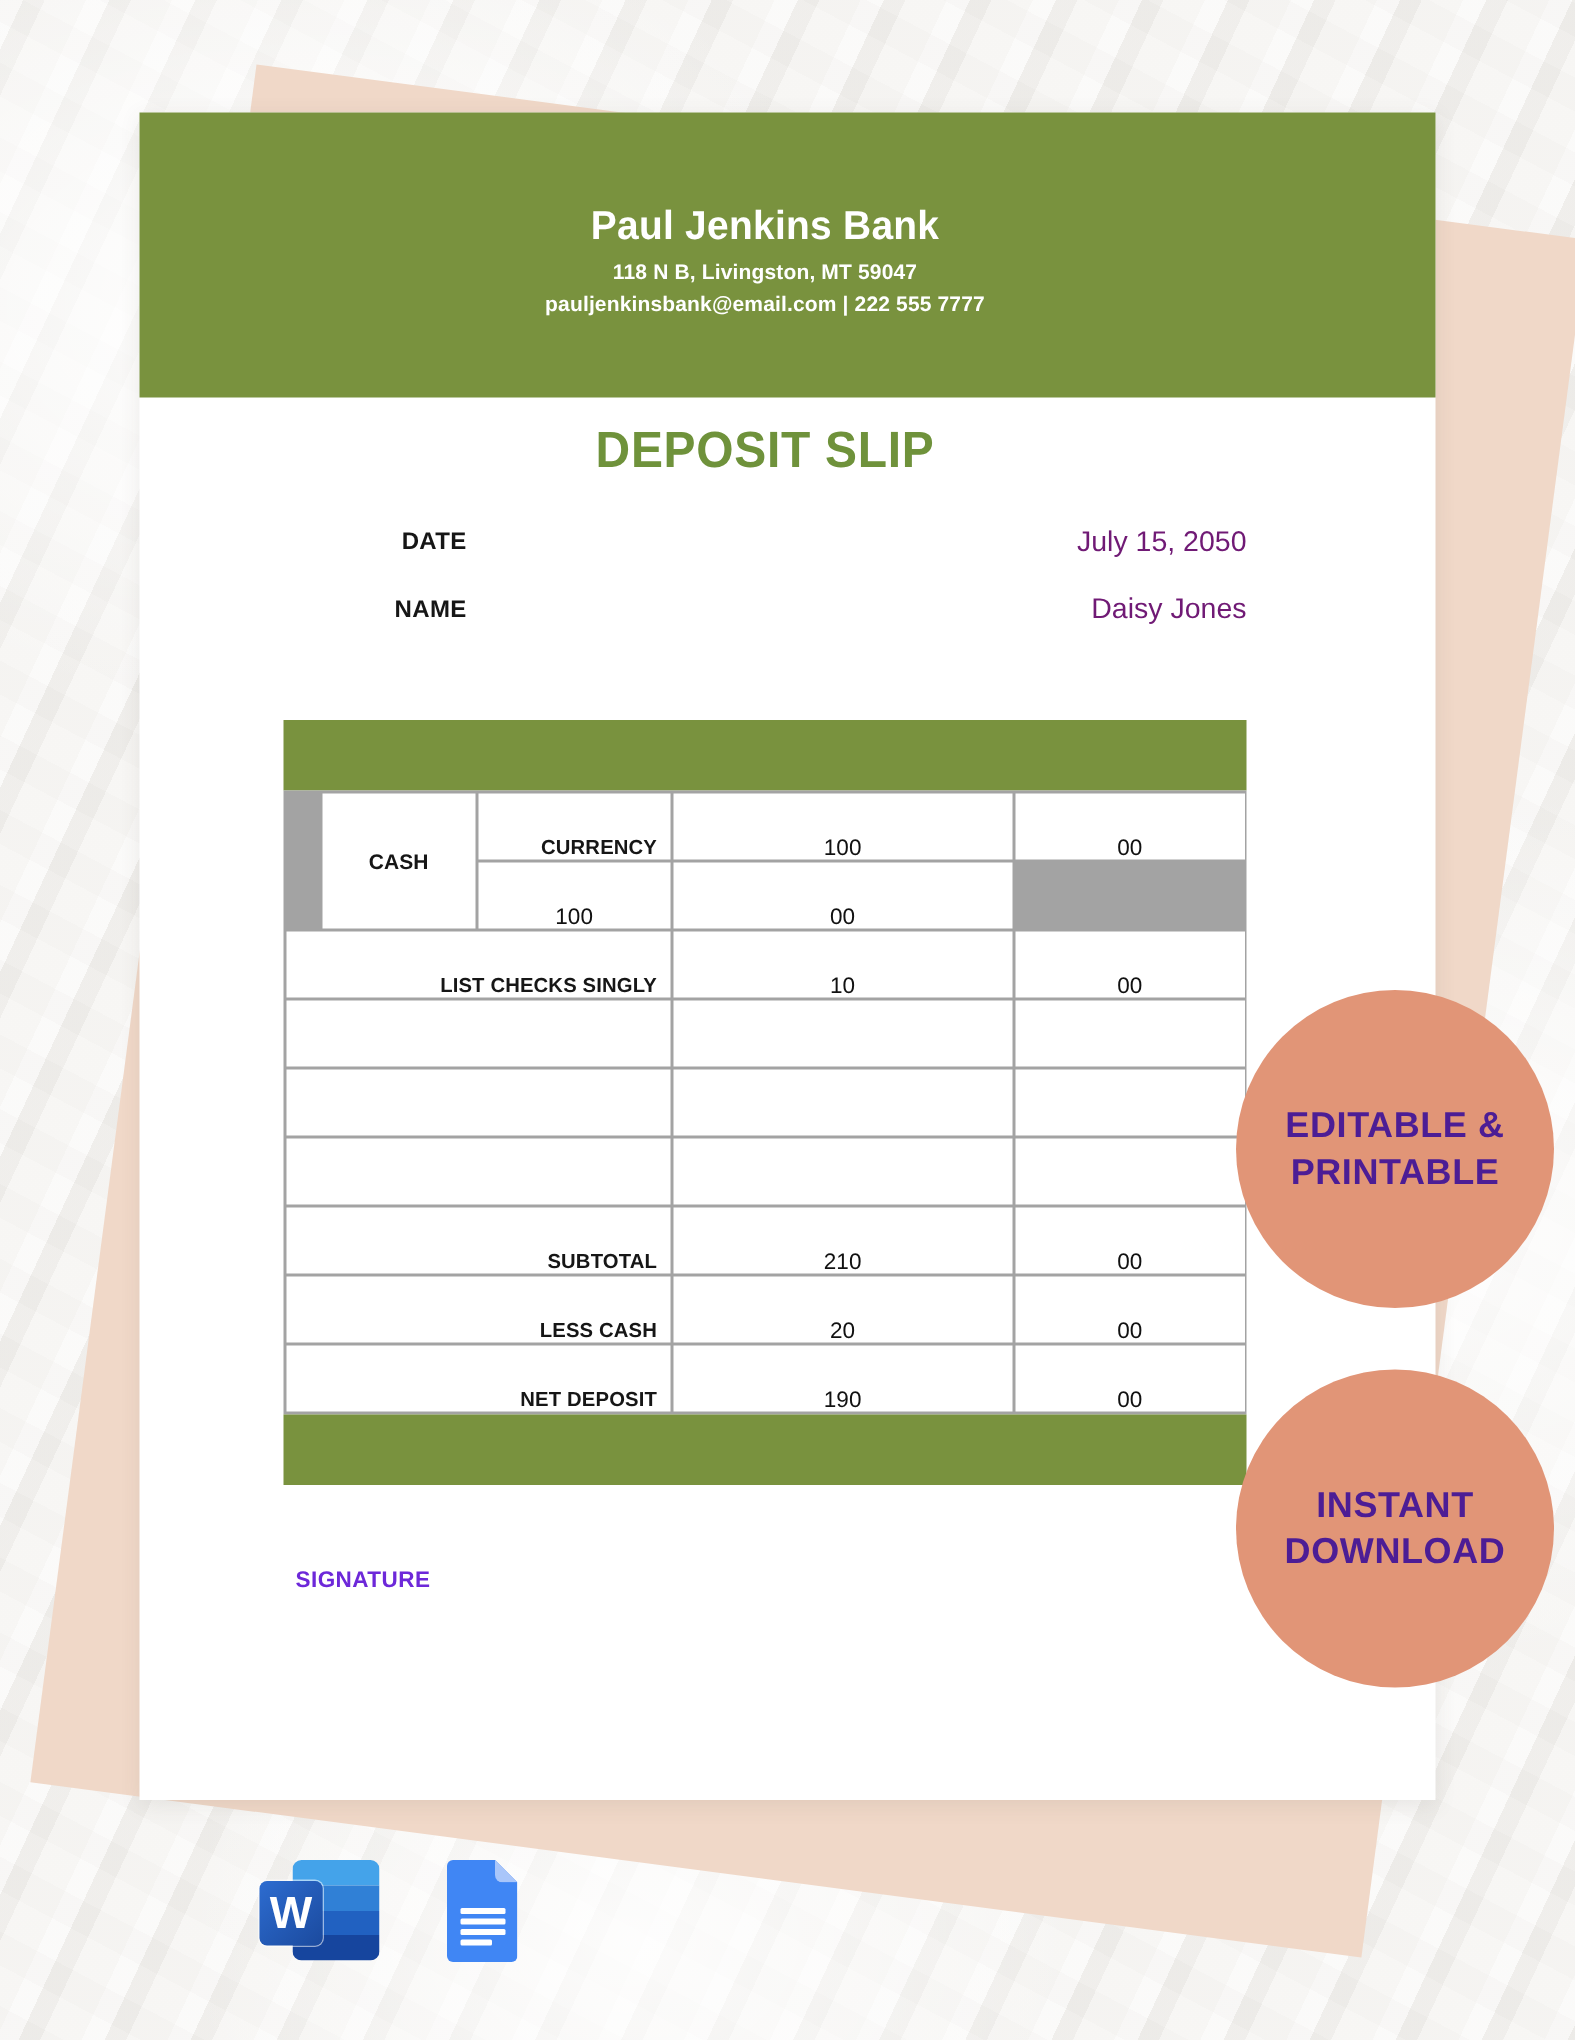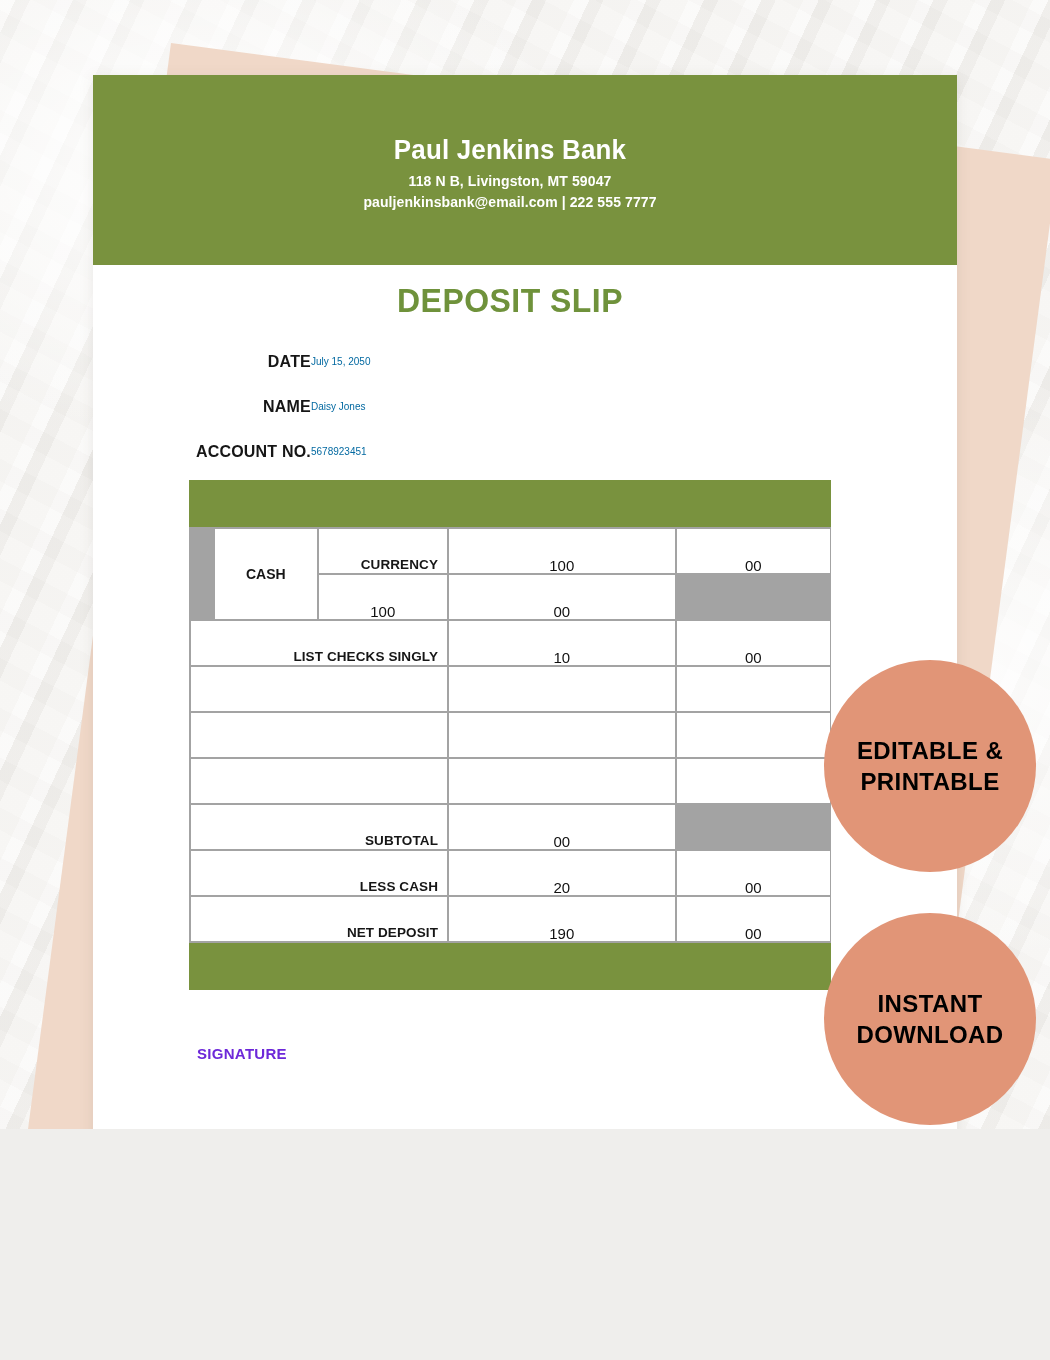--- a/index.html
+++ b/index.html
@@ -1,17 +1,17 @@
 <!DOCTYPE html>
 <html><head>
 <meta charset="utf-8">
 <style>
   html,body{margin:0;padding:0;}
   body{font-family:"Liberation Sans", sans-serif; background:#efeeec;}
-  #stage{position:relative;width:1050px;height:1129px;overflow:hidden;
+  #stage{position:relative;width:1050px;height:1360px;overflow:hidden;
     background-color:#f4f3f1;
     background-image:
       radial-gradient(ellipse 600px 420px at 18% 15%, rgba(255,255,255,.95), rgba(255,255,255,0) 65%),
       radial-gradient(ellipse 700px 500px at 88% 60%, rgba(255,255,255,.85), rgba(255,255,255,0) 60%),
       radial-gradient(ellipse 500px 380px at 40% 95%, rgba(255,255,255,.8), rgba(255,255,255,0) 60%),
       repeating-linear-gradient(115deg, rgba(255,255,255,.45) 0 14px, rgba(229,227,223,.40) 14px 27px, rgba(247,246,244,.55) 27px 52px),
       repeating-linear-gradient(28deg, rgba(238,236,233,.35) 0 20px, rgba(251,250,248,.45) 20px 44px);
   }
   
   #peach-sheet{position:absolute;left:171px;top:43px;width:895px;height:1155px;
@@ -27,38 +27,38 @@
   .bank-sub.first{margin-top:6px;}
   .bank-sub.second{margin-top:2px;}
   
   .content-col{position:absolute;left:96px;width:642px;}
   #doc-title{top:206px;text-align:center;font-size:34px;font-weight:bold;color:#6f923b;
     letter-spacing:.5px;transform:scaleX(.94);}
   
   #fields{top:264px;}
   .field-row{display:flex;height:45px;align-items:center;}
   .field-label{width:122px;text-align:right;font-weight:bold;font-size:16px;color:#161616;letter-spacing:.2px;}
-  .field-value{flex:1;text-align:left;font-size:10px;color:#0369a1;}
+  .field-value{flex:1;text-align:right;font-size:19px;color:#701a75;}
   
   #dtable-wrap{top:405px;}
   .tbar{height:47px;background:#79923e;}
   .dtable{display:grid;width:639px;grid-template-columns:126.5px 128.5px 226.5px 153.5px;
     grid-auto-rows:44.5px;gap:1.5px;padding:1.5px;background:#a3a3a3;}
   .cell{background:#fff;box-sizing:border-box;display:flex;align-items:flex-start;padding-top:28px;}
   .cell.lbl{justify-content:flex-end;padding-right:9px;font-weight:bold;font-size:13.5px;color:#161616;letter-spacing:.1px;}
   .cell.val{justify-content:center;font-size:15px;color:#111;}
   .cell.cash{grid-row:1/3;align-items:center;justify-content:center;padding-top:0;
     font-weight:bold;font-size:14px;color:#161616;margin-left:24px;}
   .cell.span2{grid-column:1/3;text-align:right;}
   
   #signature{position:absolute;left:104px;top:970px;font-weight:bold;font-size:15px;color:#6d28d9;letter-spacing:.3px;}
   
   .badge{position:absolute;left:824px;width:212px;height:212px;border-radius:50%;background:#e19577;
     display:flex;flex-direction:column;align-items:center;justify-content:center;
-    color:#000000;font-weight:bold;font-size:24px;line-height:31px;text-align:center;letter-spacing:.4px;}
+    color:#4c1d95;font-weight:bold;font-size:24px;line-height:31px;text-align:center;letter-spacing:.4px;}
   #badge-editable{top:660px;}
   #badge-instant{top:913px;}
   
   #word-icon{position:absolute;left:173px;top:1240px;width:80px;height:67px;cursor:pointer;}
   .word-doc{position:absolute;left:22px;top:0;width:58px;height:67px;border-radius:6px;overflow:hidden;}
   .word-band{width:100%;height:25%;}
   .wb1{background:#44a3ea;} .wb2{background:#3080d6;} .wb3{background:#2161c1;} .wb4{background:#16459e;}
   .word-badge{position:absolute;left:0;top:14px;width:42px;height:43px;border-radius:5px;
     background:linear-gradient(135deg,#2d6cd0,#1b4a9e);display:flex;align-items:center;justify-content:center;
     box-shadow:0 0 0 1px rgba(255,255,255,.55);}
@@ -90,24 +90,20 @@
 
     <div id="fields" class="content-col">
       <div class="field-row">
         <div class="field-label">DATE</div>
         <div class="field-value">July 15, 2050</div>
       </div>
       <div class="field-row">
         <div class="field-label">NAME</div>
         <div class="field-value">Daisy Jones</div>
       </div>
-      <div class="field-row">
-        <div class="field-label">ACCOUNT NO.</div>
-        <div class="field-value">5678923451</div>
-      </div>
     </div>
 
     <div id="dtable-wrap" class="content-col">
       <div class="tbar"></div>
       <div class="dtable">
 
         <div class="cell cash">CASH</div>
         <div class="cell lbl">CURRENCY</div>
         <div class="cell val">100</div>
         <div class="cell val">00</div>
@@ -122,20 +118,21 @@
         <div class="cell"></div>
         <div class="cell"></div>
         <div class="cell span2"></div>
         <div class="cell"></div>
         <div class="cell"></div>
         <div class="cell span2"></div>
         <div class="cell"></div>
         <div class="cell"></div>
 
         <div class="cell lbl span2">SUBTOTAL</div>
+        <div class="cell val">210</div>
         <div class="cell val">00</div>
         <div class="cell lbl span2">LESS CASH</div>
         <div class="cell val">20</div>
         <div class="cell val">00</div>
         <div class="cell lbl span2">NET DEPOSIT</div>
         <div class="cell val">190</div>
         <div class="cell val">00</div>
       </div>
       <div class="tbar"></div>
     </div>

